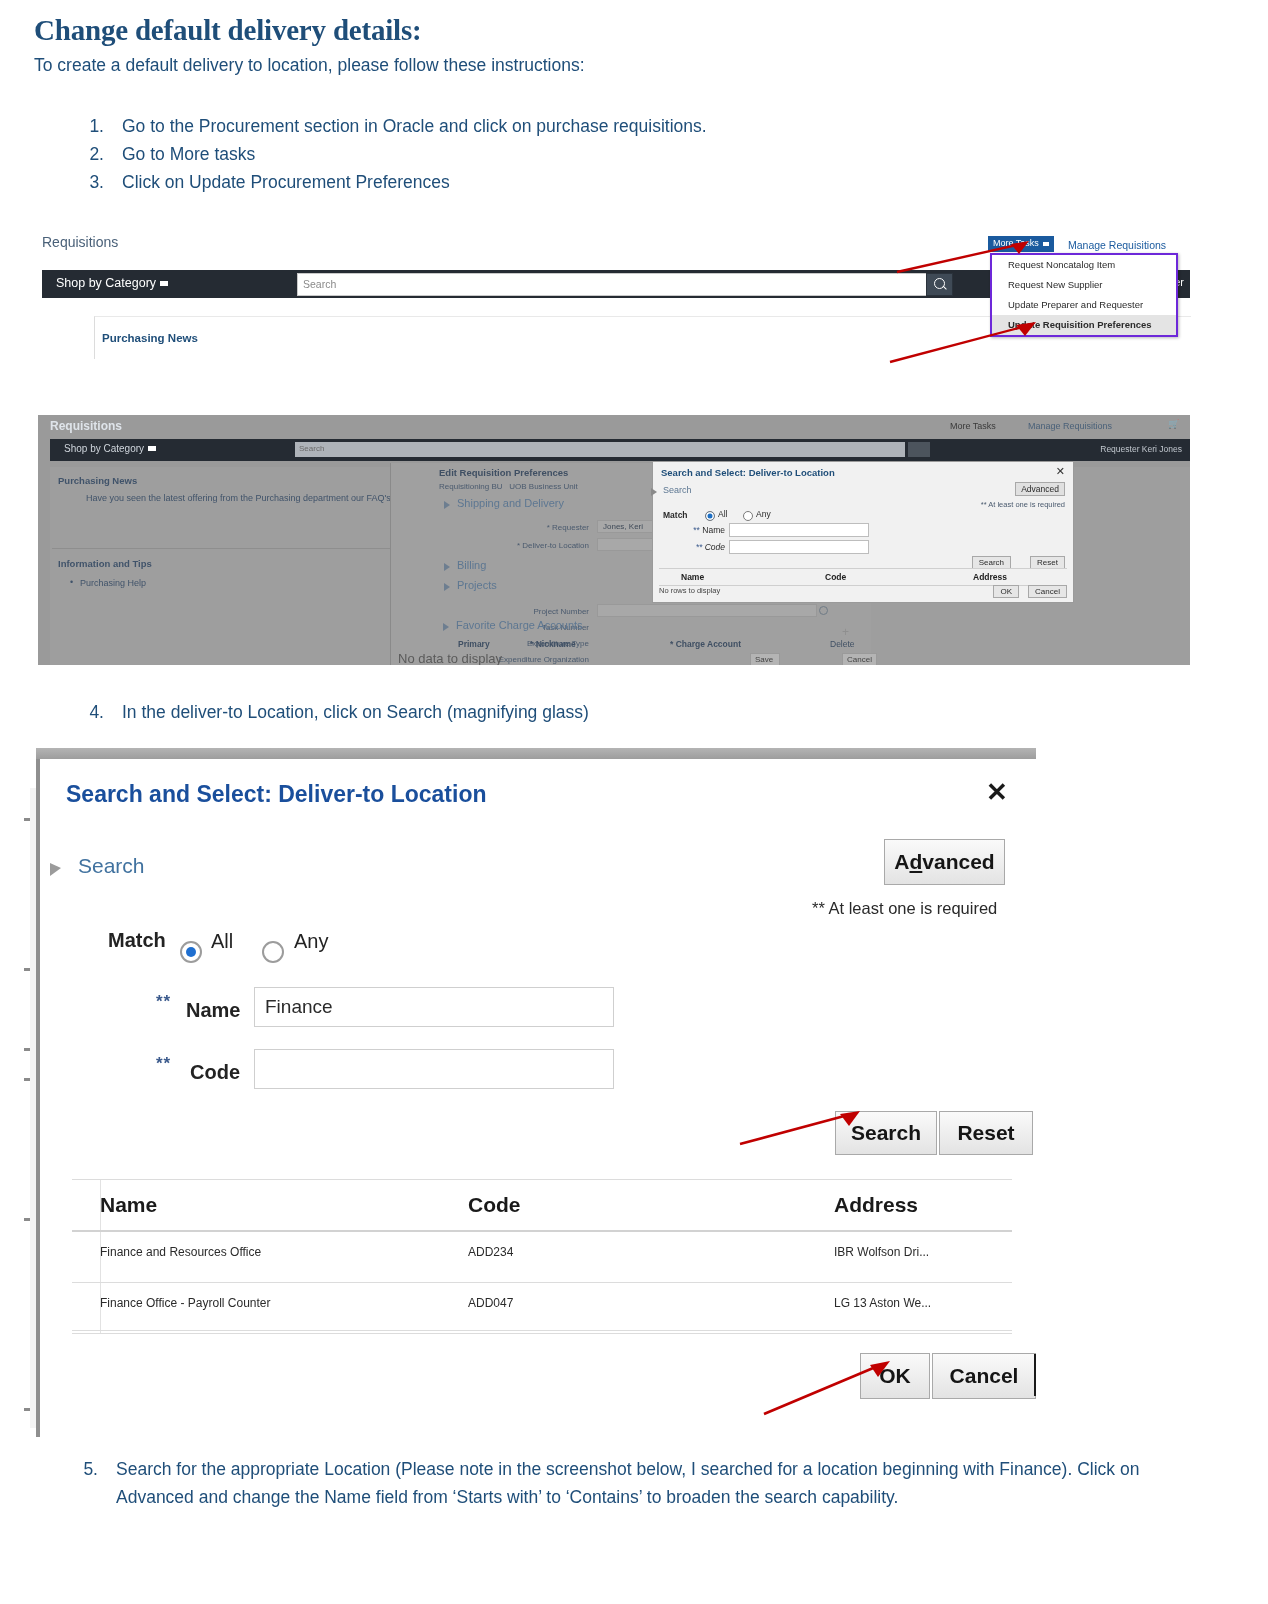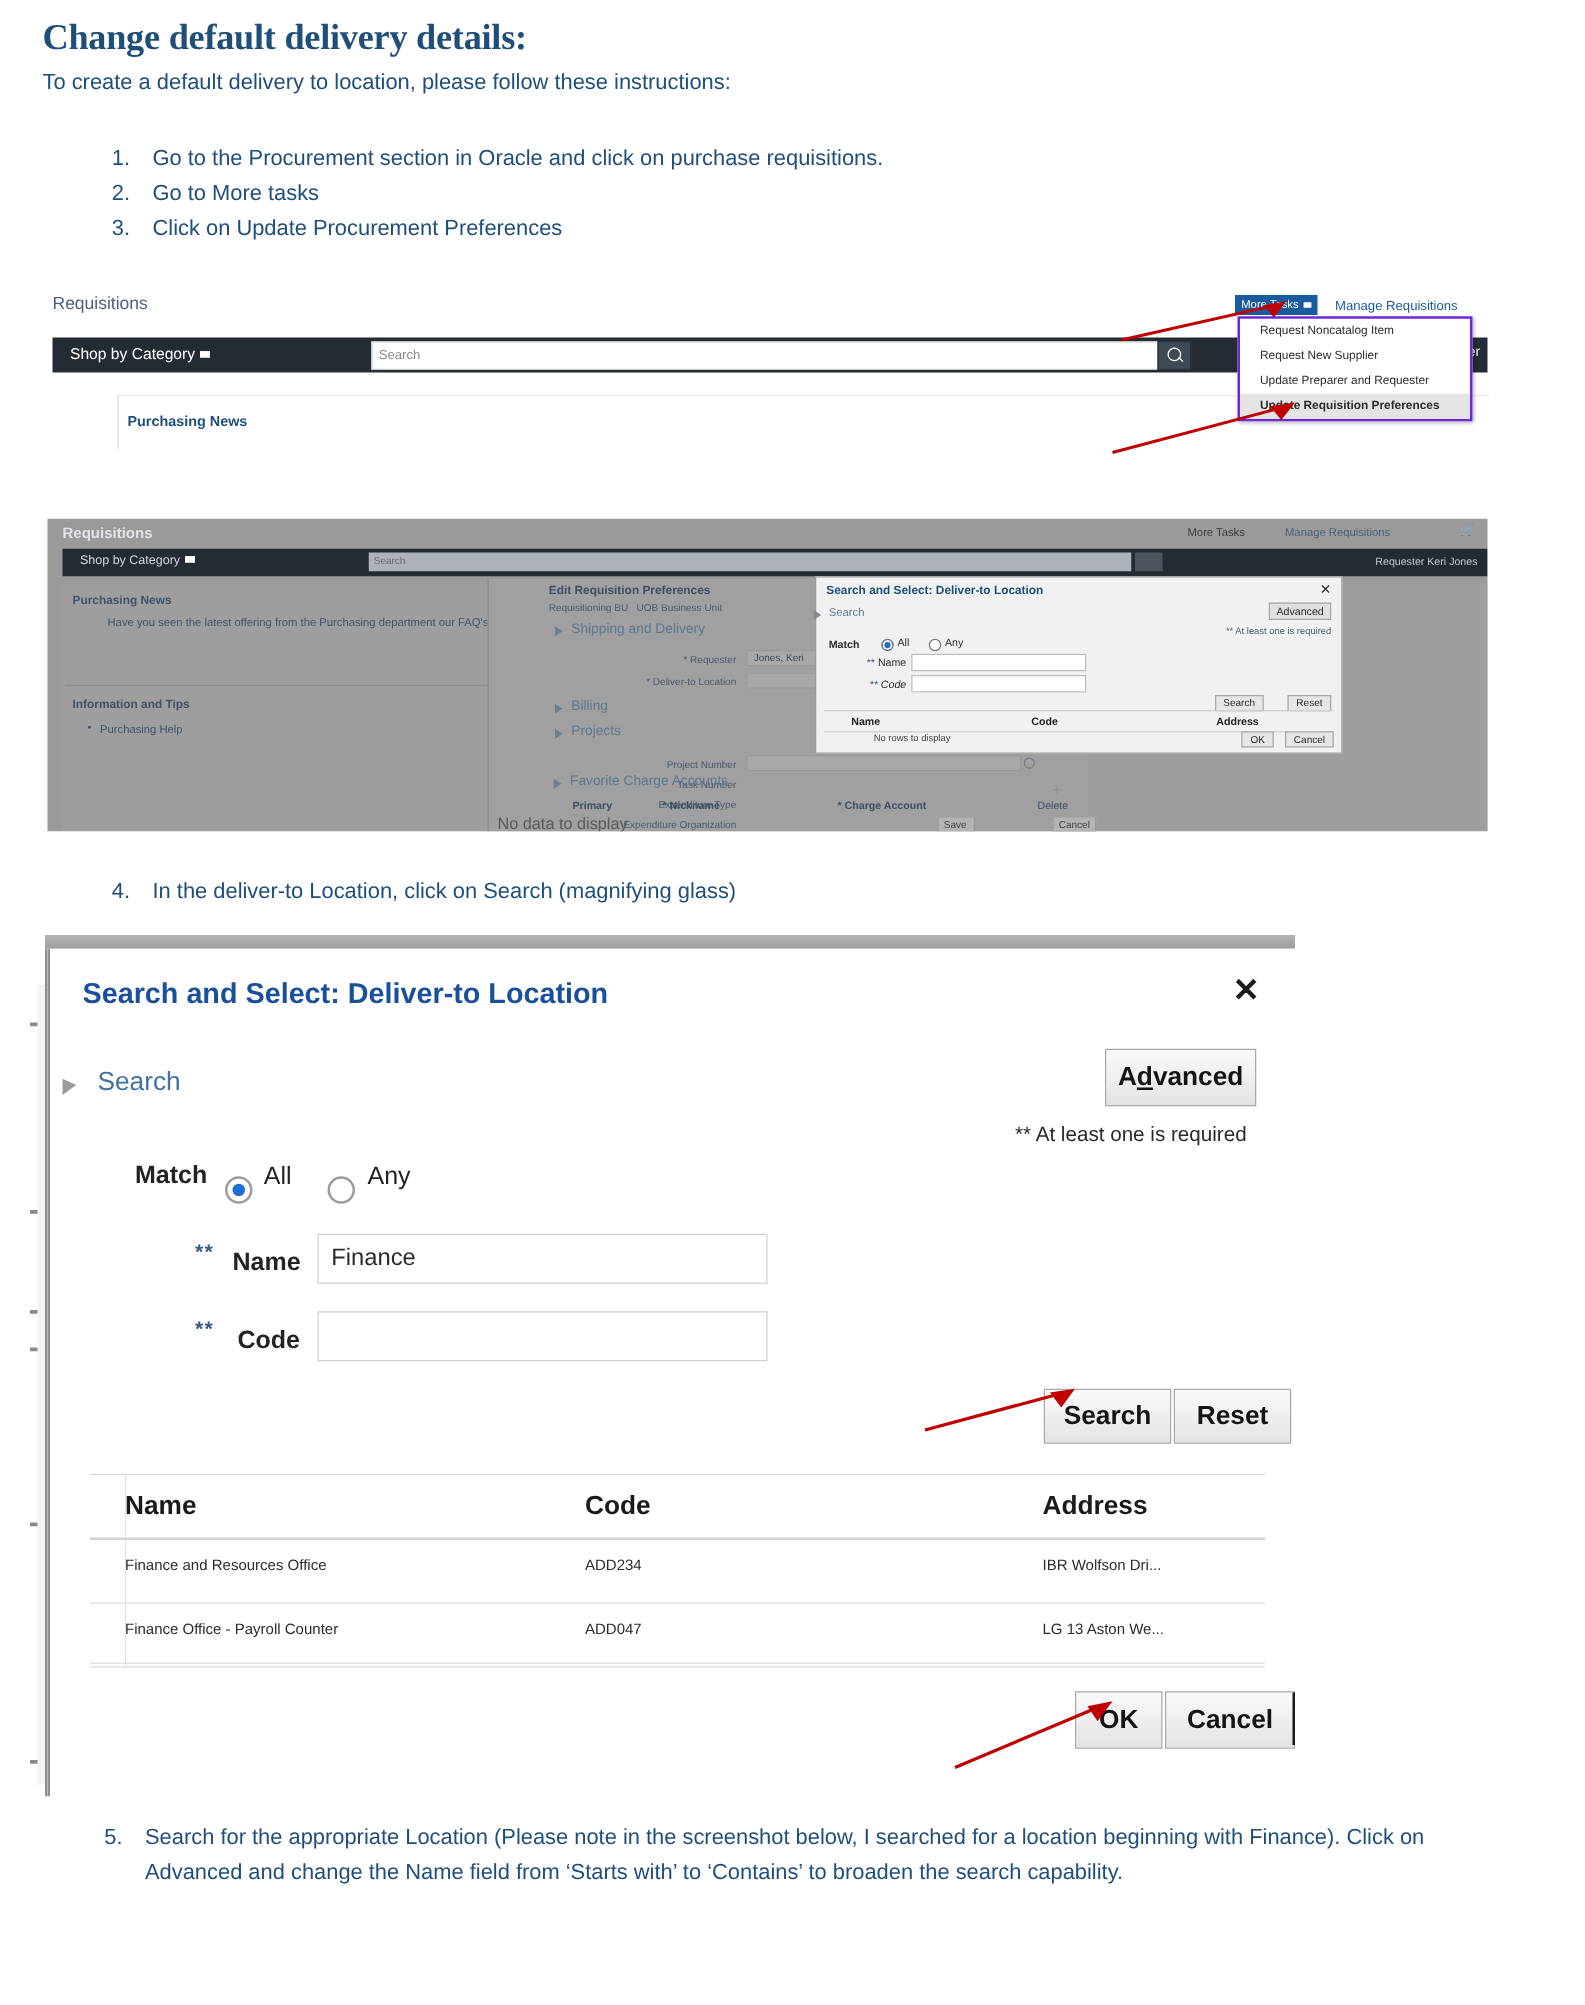--- a/index.html
+++ b/index.html
@@ -115,21 +115,21 @@
   .s2-dlg .dmatch{position:absolute;left:10px;top:48px;font-size:8.5px;font-weight:bold;color:#2b2b2b;}
   .s2-dlg .rd{position:absolute;width:8px;height:8px;border-radius:50%;border:1px solid #7a7a7a;background:#fff;}
   .s2-dlg .rd.on{background:#1d6fc4;box-shadow:inset 0 0 0 1.5px #fff;}
   .s2-dlg .rl{position:absolute;font-size:8.5px;color:#2b2b2b;}
   .s2-dlg .dlab{position:absolute;font-size:8.5px;color:#2b2b2b;text-align:right;}
   .s2-dlg .dinp{position:absolute;height:12px;background:#fff;border:1px solid #bdbdbd;}
   .s2-dlg .dbtn{position:absolute;font-size:8px;color:#2b2b2b;background:#e6e6e6;border:1px solid #a8a8a8;padding:1px 6px;}
   .s2-dlg .dth{position:absolute;top:110px;font-size:8.5px;font-weight:bold;color:#222;}
   .s2-dlg .dhr{position:absolute;left:6px;top:106px;width:408px;height:1px;background:#cfcfcf;}
   .s2-dlg .dhr2{position:absolute;left:6px;top:123px;width:408px;height:1px;background:#cfcfcf;}
-  .s2-dlg .dnd{position:absolute;left:6px;top:124px;font-size:7.5px;color:#444;margin-left:40px;}
+  .s2-dlg .dnd{position:absolute;left:6px;top:124px;font-size:7.5px;color:#444;}
 
   
   .shot3{position:absolute;left:36px;top:748px;width:1000px;height:690px;}
   .s3-titlebar{position:absolute;left:0;top:0;width:1000px;height:11px;
     background:linear-gradient(#b4b4b4,#9d9d9d);}
   .s3-body{position:absolute;left:2px;top:11px;width:996px;height:678px;background:#ffffff;
     border-left:2px solid #8f8f8f;}
   .s3-leftedge{position:absolute;left:0;top:11px;width:2px;height:678px;background:#8f8f8f;}
   .s3-strip{position:absolute;left:-6px;top:40px;width:6px;height:640px;background:#f4f4f4;}
   .s3-nick{position:absolute;left:-6px;width:6px;height:3px;background:#8a8a8a;}

